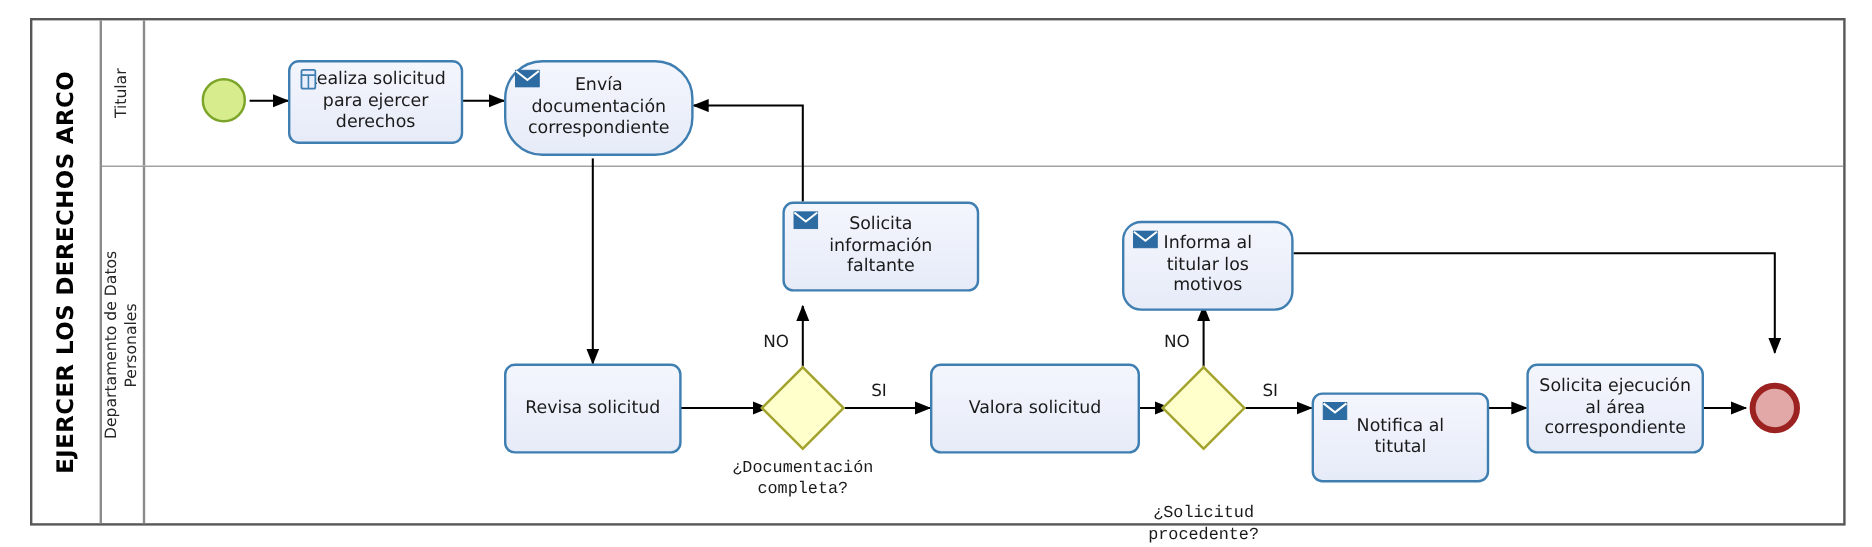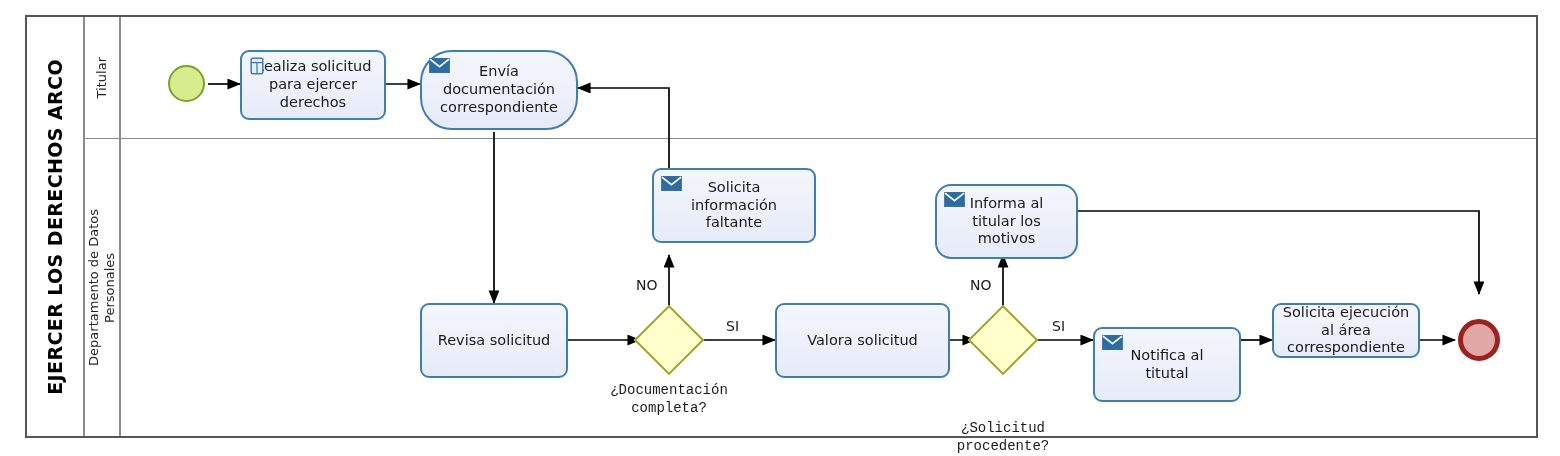--- a/index.html
+++ b/index.html
@@ -300,21 +300,21 @@
 
   <div class="task" style="left:1093px; top:303px; width:148px; height:75px;margin-top:24px;">
     <svg class="icon-envelope" viewBox="0 0 22 16">
       <rect x="0.5" y="0.5" width="21" height="15" fill="#2d6ca2" stroke="#2d6ca2" stroke-width="1"></rect>
       <path d="M0.8,1.2 L11,9.2 L21.2,1.2" fill="none" stroke="#ffffff" stroke-width="1.8"></path>
     </svg>
     <span class="task-label">Notifica al
 titutal</span>
   </div>
 
-  <div class="task" style="left:1272px; top:303px; width:148px; height:55px;">
+  <div class="task" style="left:1272px; top:303px; width:148px; height:75px;">
     <span class="task-label">Solicita ejecución
 al área
 correspondiente</span>
   </div>
 
   <div class="gateway" style="left:644px; top:315px;"></div>
   <div class="gateway-caption" style="left:586px; top:382px; width:166px;">¿Documentación
 completa?</div>
 
   <div class="gateway" style="left:978px; top:315px;"></div>

